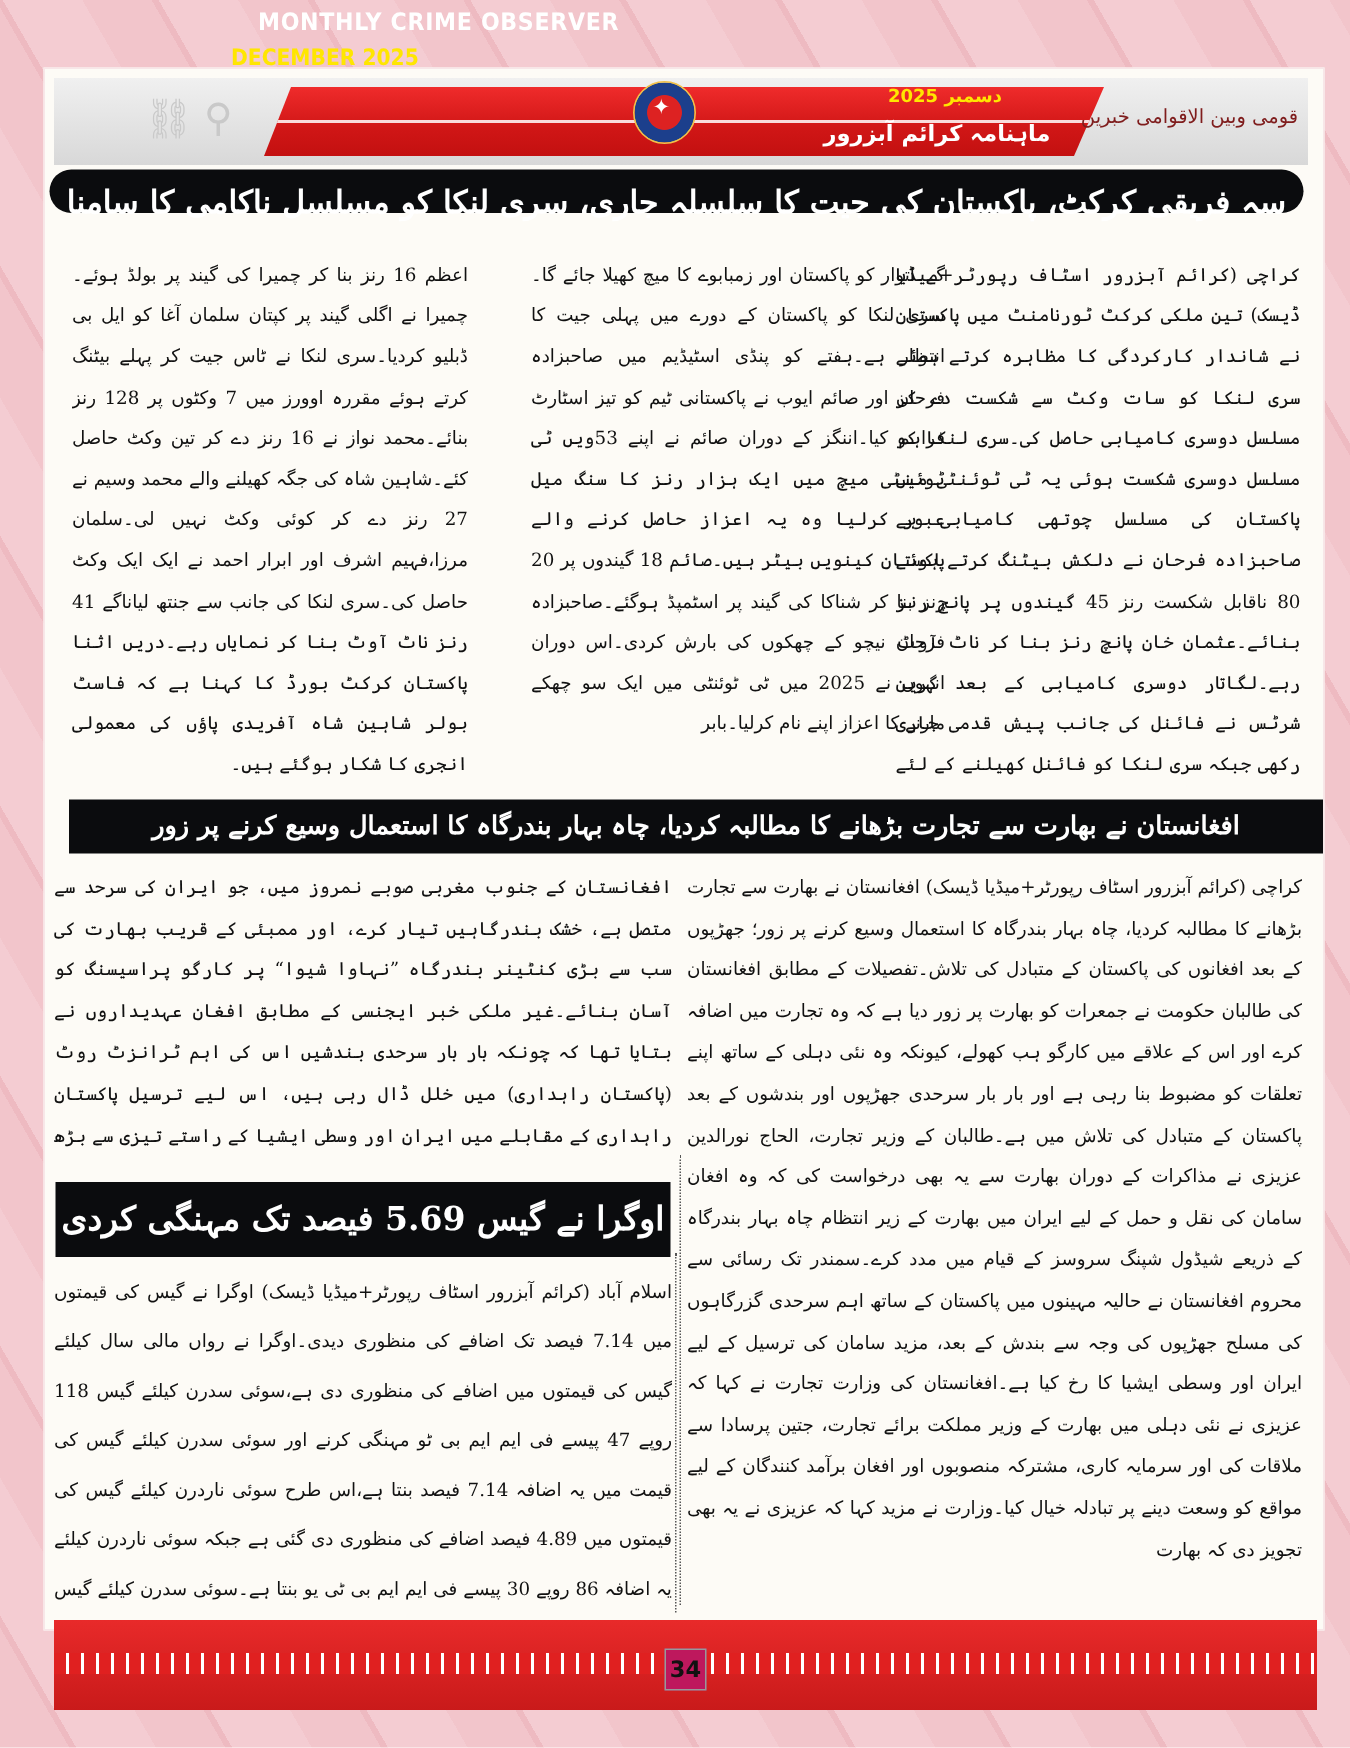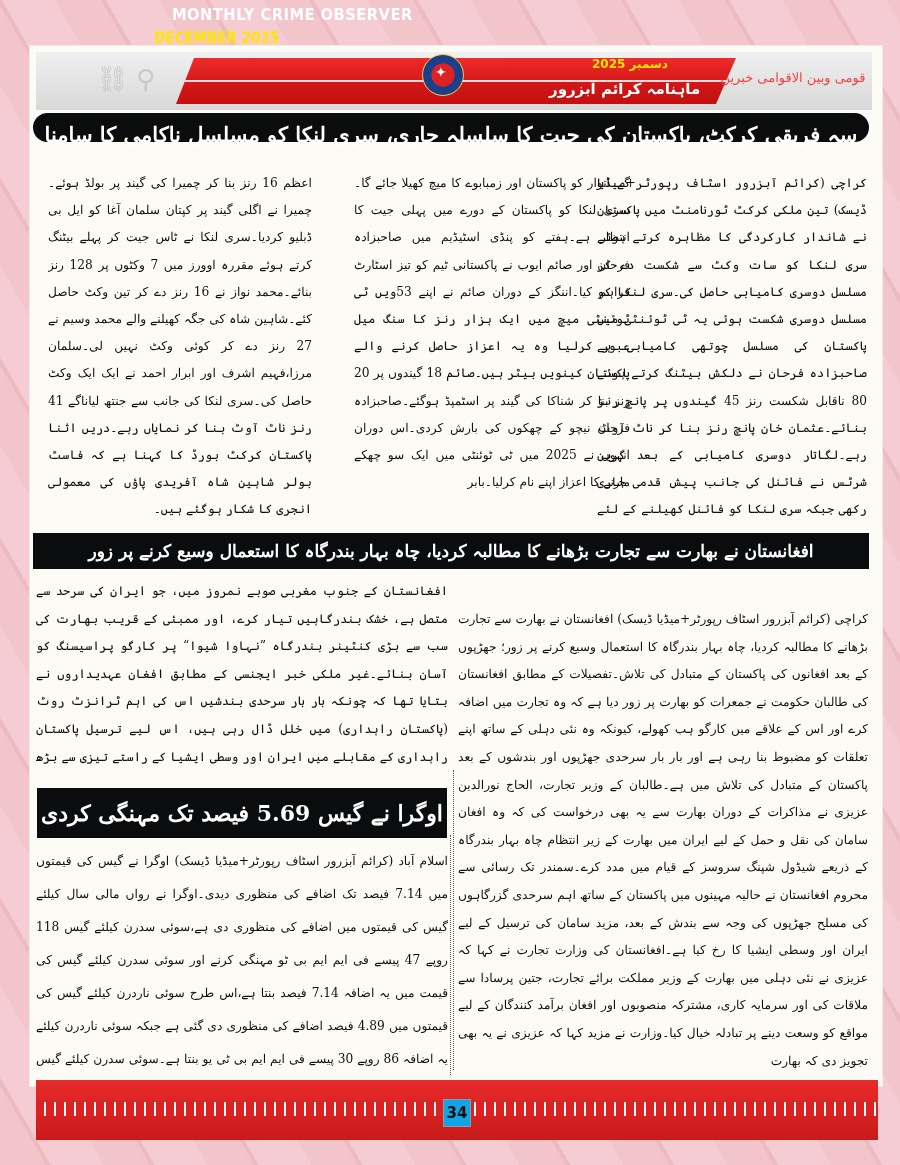--- a/index.html
+++ b/index.html
@@ -25,46 +25,46 @@
     font-weight:bold; font-size:16px; letter-spacing:.5px; transform:scaleX(.92); transform-origin:left; }
   .mco-date { position:absolute; left:154px; top:29px; color:#ffe600; font-weight:bold; font-size:15px;
     transform:scaleX(.9); transform-origin:left; }
   .logo { position:absolute; left:422px; top:54px; width:40px; height:40px; border-radius:50%;
     background: radial-gradient(circle,#d22 0 40%, #1c3f8c 42% 70%, #e3b23a 72% 78%, #1c3f8c 80%);
     border:1px solid #f0c14b; }
   .logo span { position:absolute; left:12px; top:9px; font-size:14px; color:#fff; }
   .ur-date { position:absolute; left:592px; top:57px; color:#ffe600; font-weight:bold; font-size:12px; direction:rtl; }
   .ur-mag { position:absolute; left:520px; top:80px; color:#fff; font-weight:bold; font-size:15px; direction:rtl;margin-left:29px; }
   .section-name { position:absolute; left:718px; top:70px; width:150px; text-align:center; direction:rtl;
-    font-family:"DejaVu Serif", serif; font-size:13px; color:#ef4444; }
+    font-family:"DejaVu Serif", serif; font-size:13px; color:#7f1d1d; }
 
   
   .hbar { position:absolute; background:#0b0c0e; color:#fff; text-align:center; direction:rtl;
     font-family:"DejaVu Serif", serif; font-weight:bold; }
   .hbar1 { left:33px; top:113px; width:836px; height:29px; line-height:43px; font-size:21px;border-radius:18px; }
-  .hbar2 { left:33px; top:533px; width:836px; height:36px; line-height:36px; font-size:17px; }
+  .hbar2 { left:46px; top:533px; width:836px; height:36px; line-height:36px; font-size:17px; }
   .hbar3 { left:37px; top:788px; width:410px; height:50px; line-height:50px; font-size:22px; }
 
   .col { position:absolute; direction:rtl; text-align:justify; text-align-last:right;
     font-family:"DejaVu Serif", serif; font-size:12.2px; line-height:27.2px; color:#111; overflow:hidden; }
   .c1 { left:597px; top:170px; width:270px; height:360px; }
   .c2 { left:310px; top:170px; width:276px; height:360px;margin-left:44px; }
   .c3 { left:48px;  top:170px; width:264px; height:360px; }
-  .c4 { left:458px; top:606px; width:410px; height:490px; line-height:27.6px; }
+  .c4 { left:458px; top:578px; width:410px; height:490px; line-height:27.6px; }
   .c5 { left:36px;  top:578px; width:412px; height:200px; line-height:27.6px; }
   .c6 { left:36px;  top:845px; width:412px; height:230px; line-height:33px; }
   .vdots { position:absolute; left:453px; top:770px; width:0; height:300px; border-left:1px dotted #555; }
   .vdots2 { position:absolute; left:450px; top:835px; width:0; height:240px; border-left:1px dotted #555; }
 
   
   .footer { position:absolute; left:36px; top:1080px; width:842px; height:60px;
     background:linear-gradient(180deg,#e82a2a,#c91a1a); }
   .footer .strip { position:absolute; left:0; right:0; top:22px; height:14px; background:#fff;
     background-image: repeating-linear-gradient(90deg,#e02020 0 8px, #fff 8px 10px); }
-  .pagenum { position:absolute; left:443px; top:1099px; width:26px; height:26px; background:#0ea5e9;
+  .pagenum { position:absolute; left:443px; top:1099px; width:26px; height:26px; background:#be185d;
     border:1px solid #999; text-align:center; font-weight:bold; font-size:15px; line-height:26px; color:#111; }
 </style>
 </head>
 <body>
 
 <div class="page"></div>
 
 <div class="header">
   <div class="hdr-left-icons">
     <span class="hdr-icon" style="left:60px">⛓</span>

